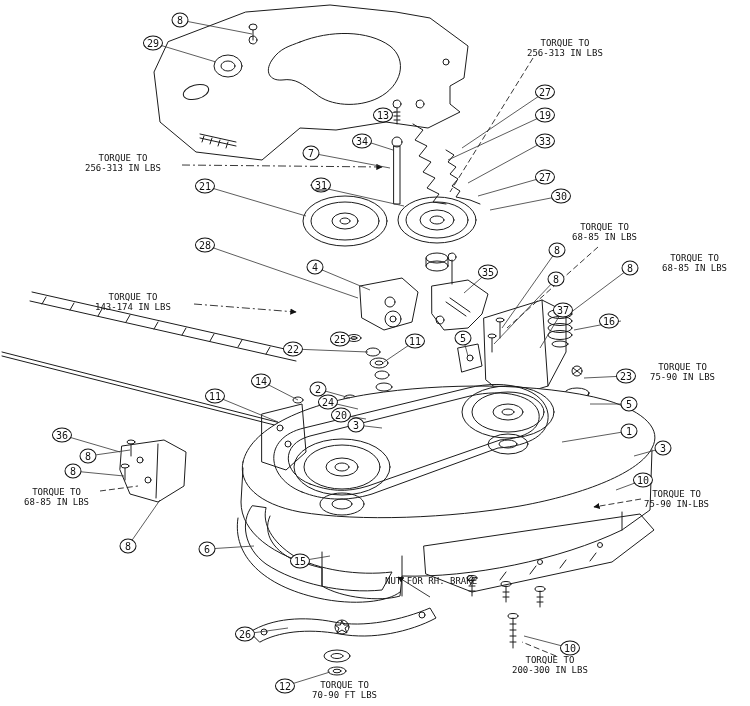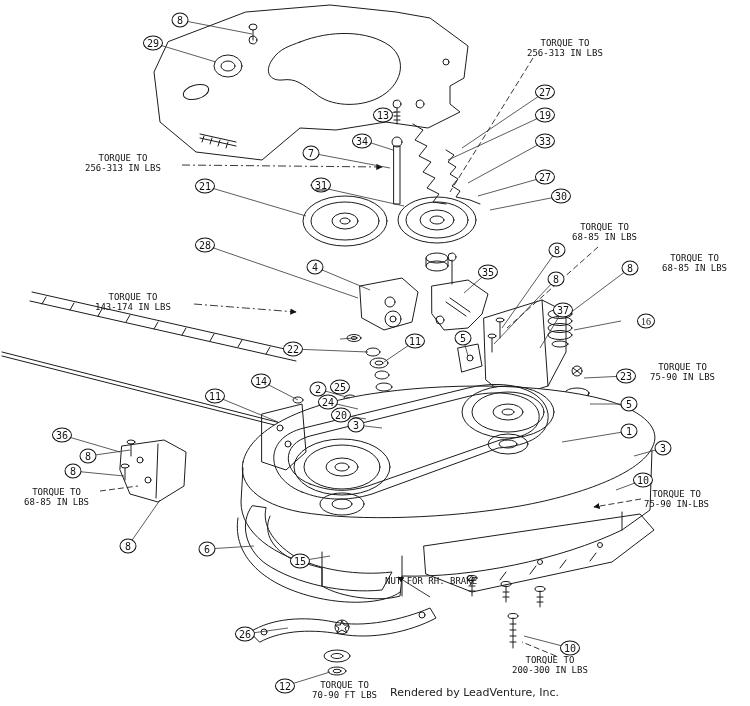--- a/index.html
+++ b/index.html
@@ -246,22 +246,22 @@
       <div class="callout" style="left: 561px; top: 196px; text-align: right;">30</div>
       <div class="callout" style="left: 205px; top: 186px;">21</div>
       <div class="callout" style="left: 321px; top: 185px; text-decoration: underline;">31</div>
       <div class="callout" style="left: 205px; top: 245px;">28</div>
       <div class="callout" style="left: 315px; top: 267px;">4</div>
       <div class="callout" style="left: 488px; top: 272px;">35</div>
       <div class="callout" style="left: 557px; top: 250px;">8</div>
       <div class="callout" style="left: 556px; top: 279px;">8</div>
       <div class="callout" style="left: 630px; top: 268px;">8</div>
       <div class="callout" style="left: 563px; top: 310px;">37</div>
-      <div class="callout" style="left: 646px; top: 321px; font-family: Liberation Serif, serif;">16</div>
-      <div class="callout" style="left: 340px; top: 339px; margin-top: 48px;">25</div>
+      <div class="callout" style="left: 609px; top: 321px;">16</div>
+      <div class="callout" style="left: 340px; top: 339px;">25</div>
       <div class="callout" style="left: 293px; top: 349px;">22</div>
       <div class="callout" style="left: 415px; top: 341px;">11</div>
       <div class="callout" style="left: 463px; top: 338px;">5</div>
       <div class="callout" style="left: 626px; top: 376px;">23</div>
       <div class="callout" style="left: 629px; top: 404px;">5</div>
       <div class="callout" style="left: 261px; top: 381px;">14</div>
       <div class="callout" style="left: 318px; top: 389px;">2</div>
       <div class="callout" style="left: 328px; top: 402px;">24</div>
       <div class="callout" style="left: 341px; top: 415px;">20</div>
       <div class="callout" style="left: 356px; top: 425px;">3</div>
@@ -294,14 +294,13 @@
 75-90 IN-LBS</div>
       <div class="dlabel" style="left: 24px; top: 487px;">TORQUE TO
 68-85 IN LBS</div>
       <div class="dlabel" style="left: 385px; top: 576px;">NUT FOR RH. BRAKE</div>
       <div class="dlabel" style="left: 512px; top: 655px;">TORQUE TO
 200-300 IN LBS</div>
       <div class="dlabel" style="left: 312px; top: 680px;">TORQUE TO
 70-90 FT LBS</div>
     </div>
 
-  <div class="footer">Rendered by LeadVenture, Inc.</div>
 </div>
 
 </body></html>

